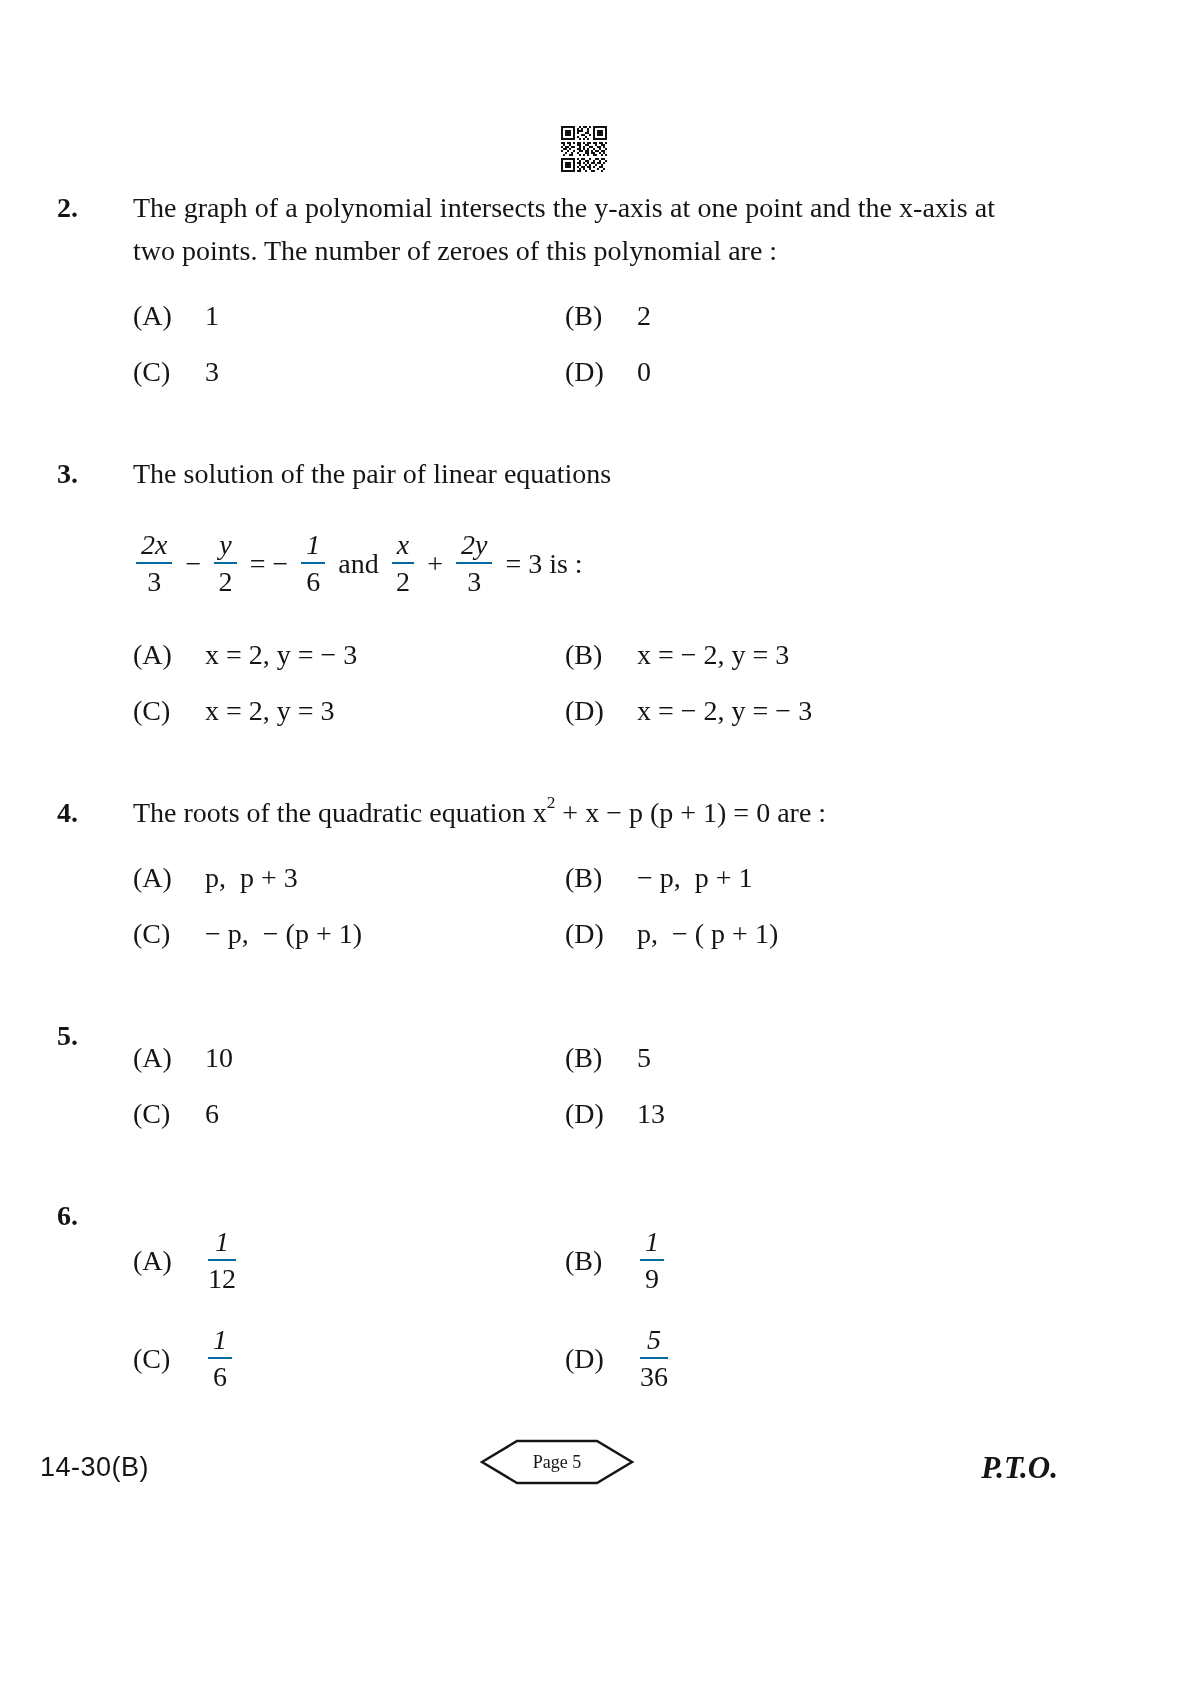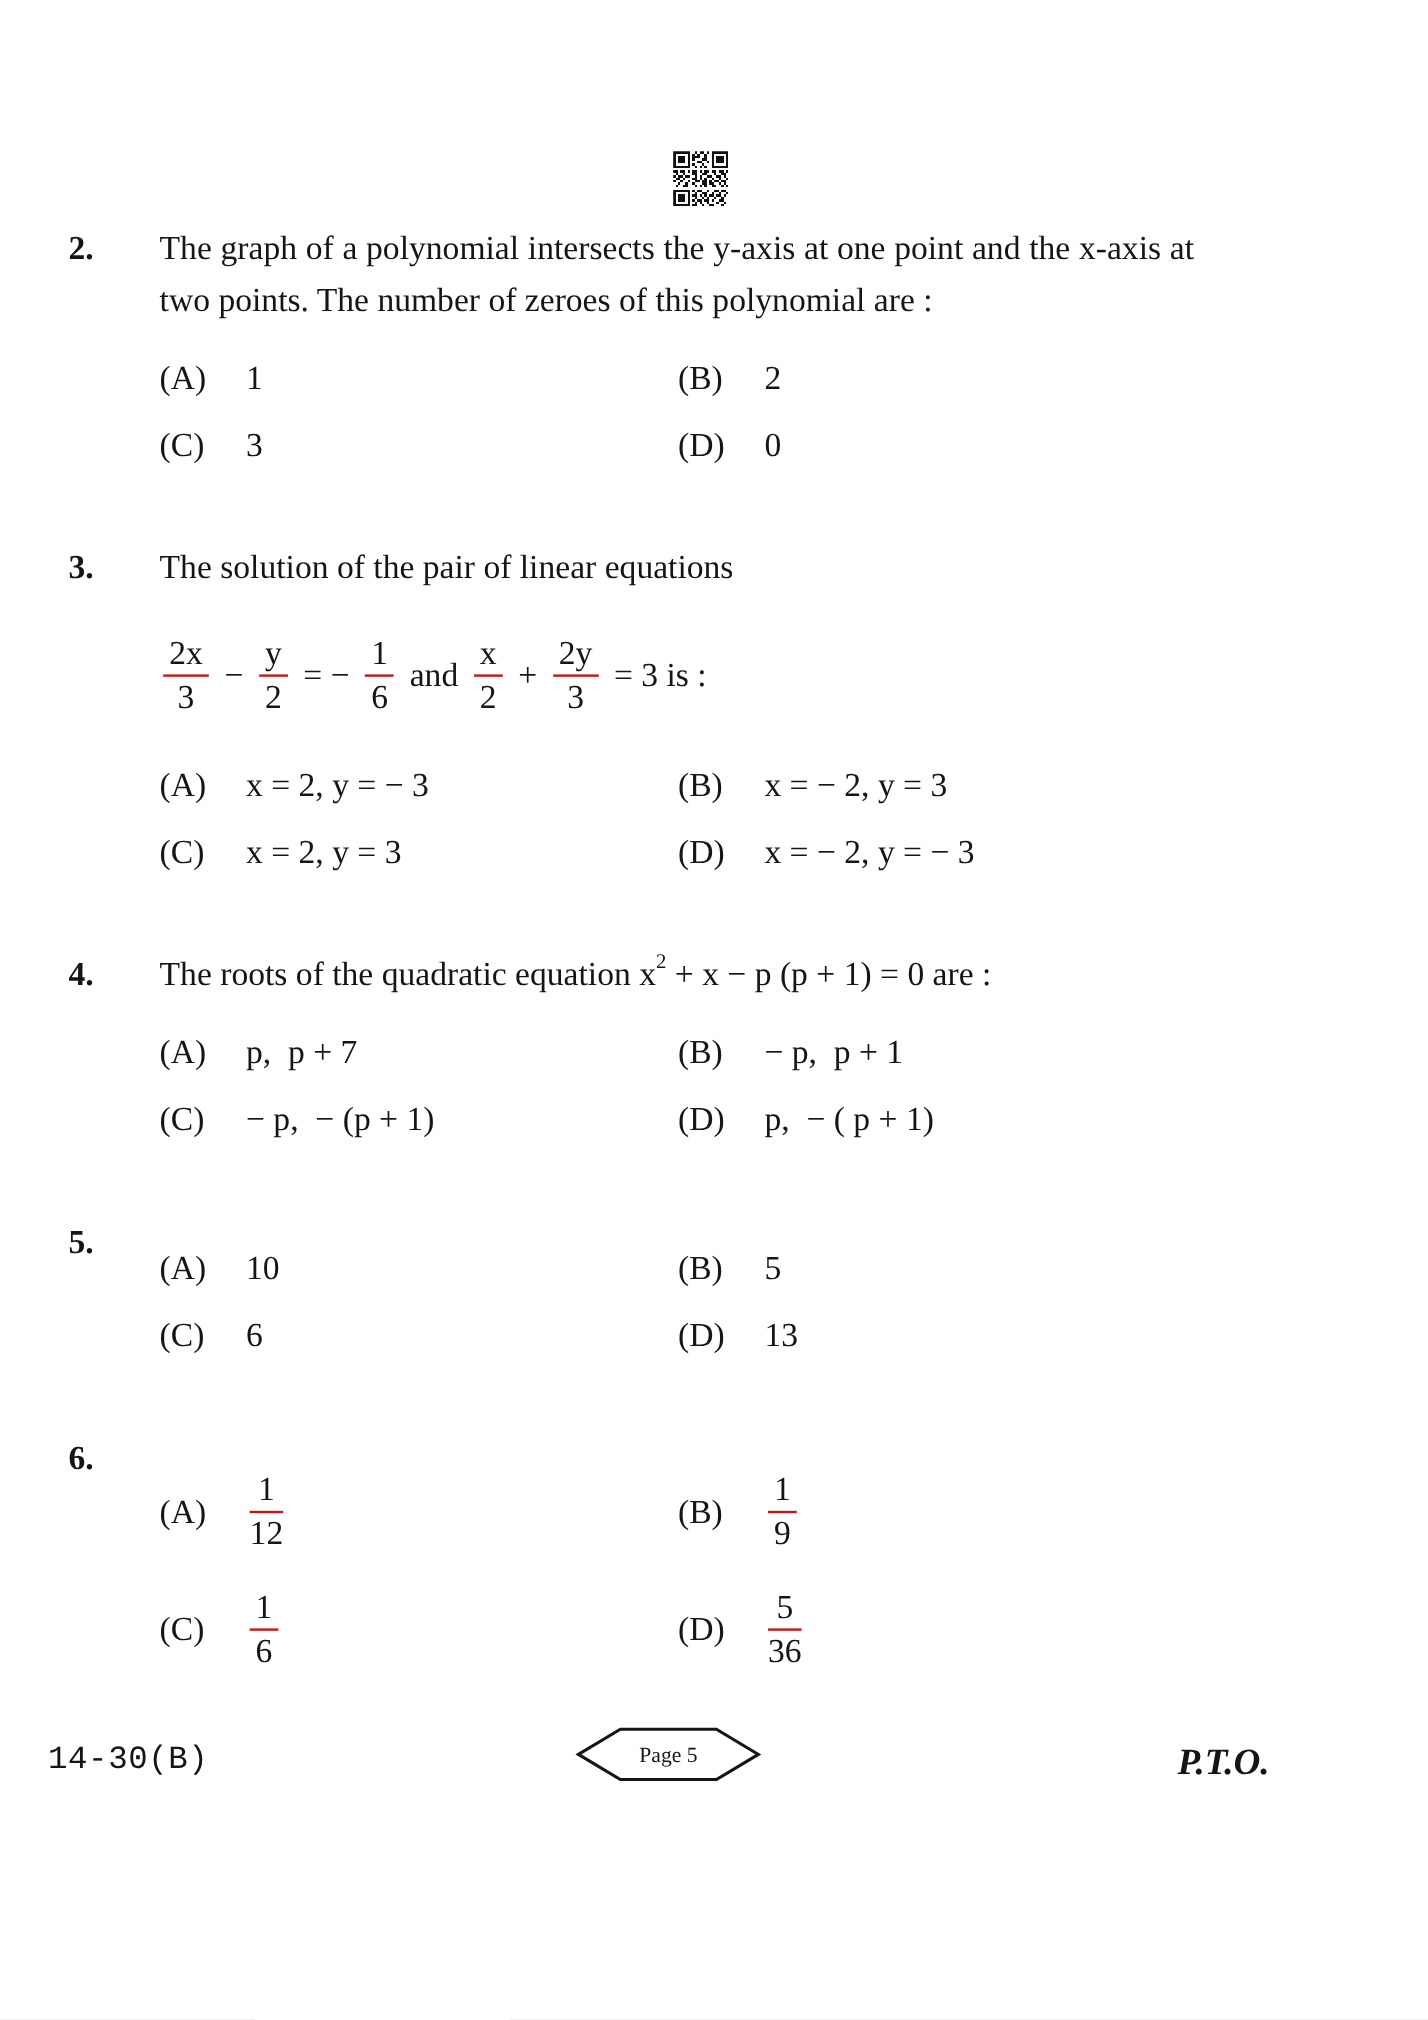--- a/index.html
+++ b/index.html
@@ -64,21 +64,22 @@
   .frac {
     display: inline-block;
     vertical-align: middle;
     text-align: center;
     line-height: 1.12;
     margin: 0 3px;
   }
   .frac .fnum {
     display: block;
     padding: 0 5px 2px 5px;
-    border-bottom: 2px solid #b91c1c;
+    border-bottom: 2px solid #0369a1;
+    font-style: italic;
   }
   .frac .fden { display: block; padding-top: 2px; }
 
   .equation {
     margin-top: 20px;
     display: flex;
     align-items: center;
     height: 96px;
   }
   .eq-op { margin: 0 10px; white-space: pre; }
@@ -87,21 +88,21 @@
   .frac-opts .opt { align-items: center; }
 
   sup.qsup { font-size: 0.62em; line-height: 0; vertical-align: 14px; }
 
   
   .footer-left {
     position: absolute;
     left: 40px;
     top: 1446px;
     font-size: 27px;
-    font-family: Liberation Mono, monospace;
+    font-family: Liberation Sans, sans-serif;
     letter-spacing: 0.5px;
   }
   .page-badge {
     position: absolute;
     left: 479px;
     top: 1438px;
     width: 156px;
     height: 50px;
   }
   .page-badge svg { position: absolute; top: 0; left: 0; }
@@ -338,21 +339,21 @@
     </section>
 
     <section class="question q4">
       <div class="qnum">4.</div>
       <div class="qbody">
         <p class="qtext"><span>The roots of the quadratic equation x</span><sup class="qsup">2</sup><span> + x − p (p + 1) = 0  are :</span></p>
         <div class="options">
           <div class="opt-row">
             <div class="opt">
               <span class="opt-label">(A)</span>
-              <span class="opt-value">p,  p + 7</span>
+              <span class="opt-value">p,  p + 3</span>
             </div>
             <div class="opt">
               <span class="opt-label">(B)</span>
               <span class="opt-value">− p,  p + 1</span>
             </div>
           </div>
           <div class="opt-row">
             <div class="opt">
               <span class="opt-label">(C)</span>
               <span class="opt-value">− p,  − (p + 1)</span>

